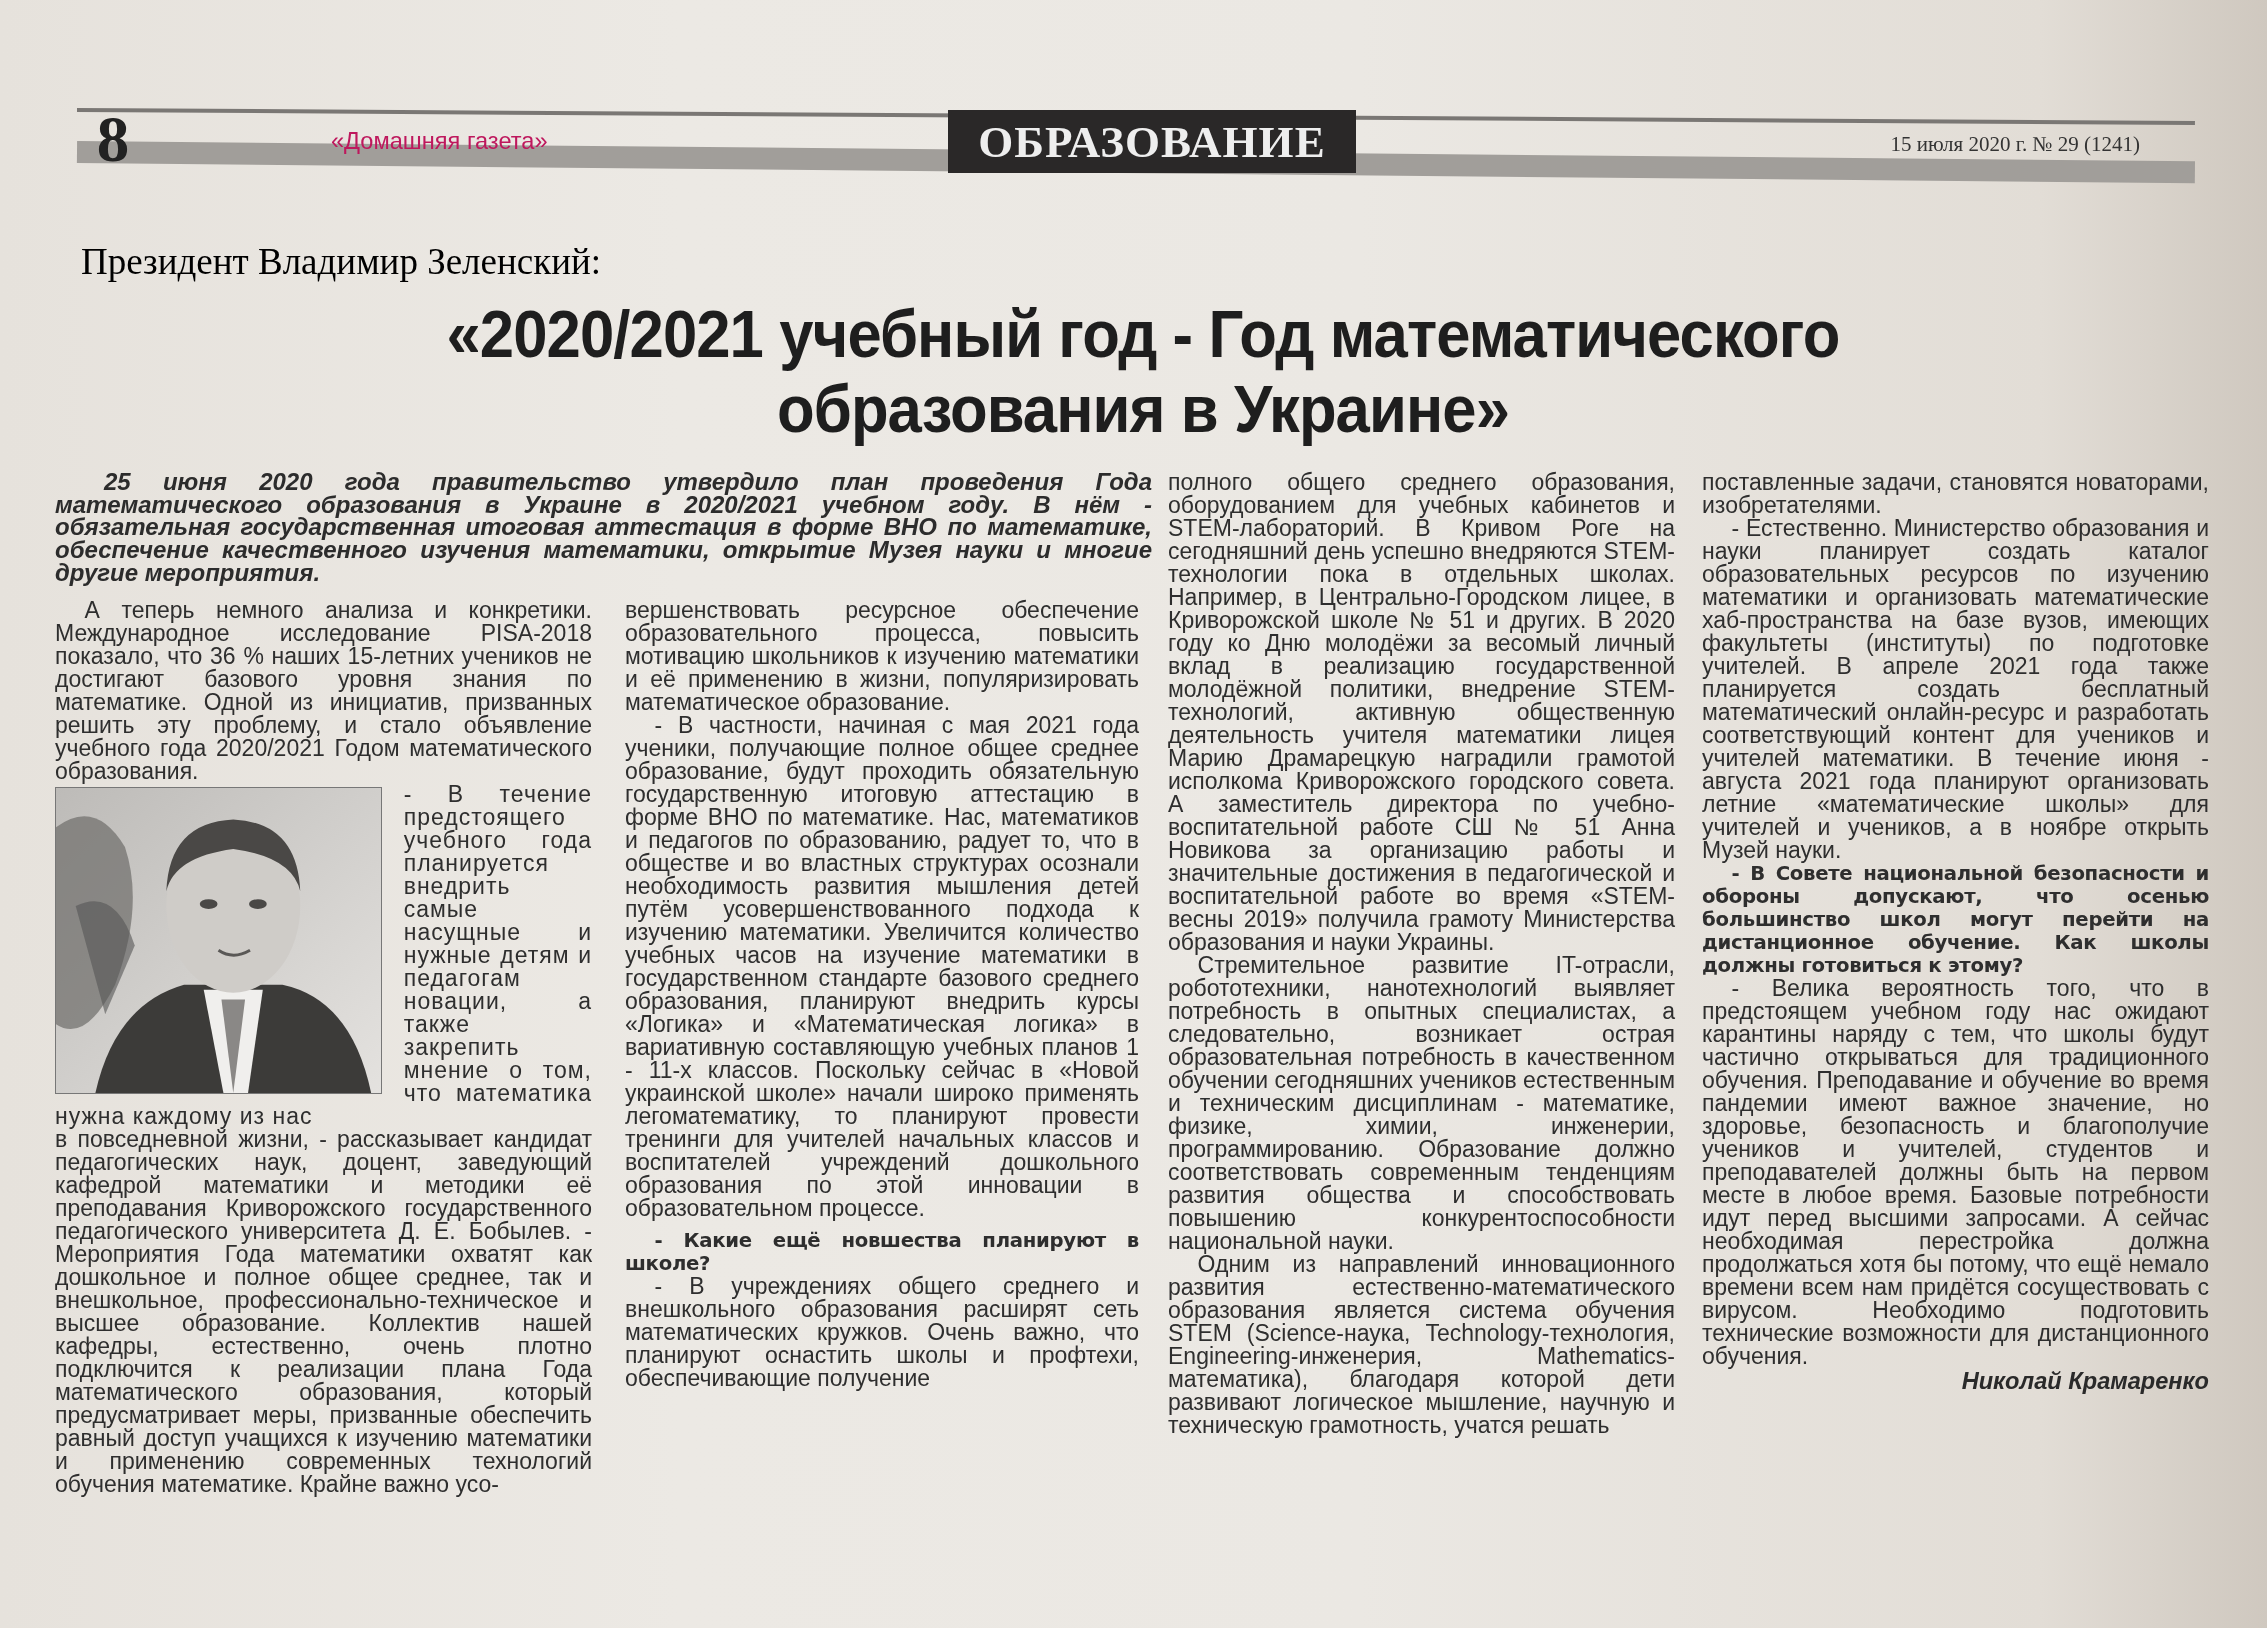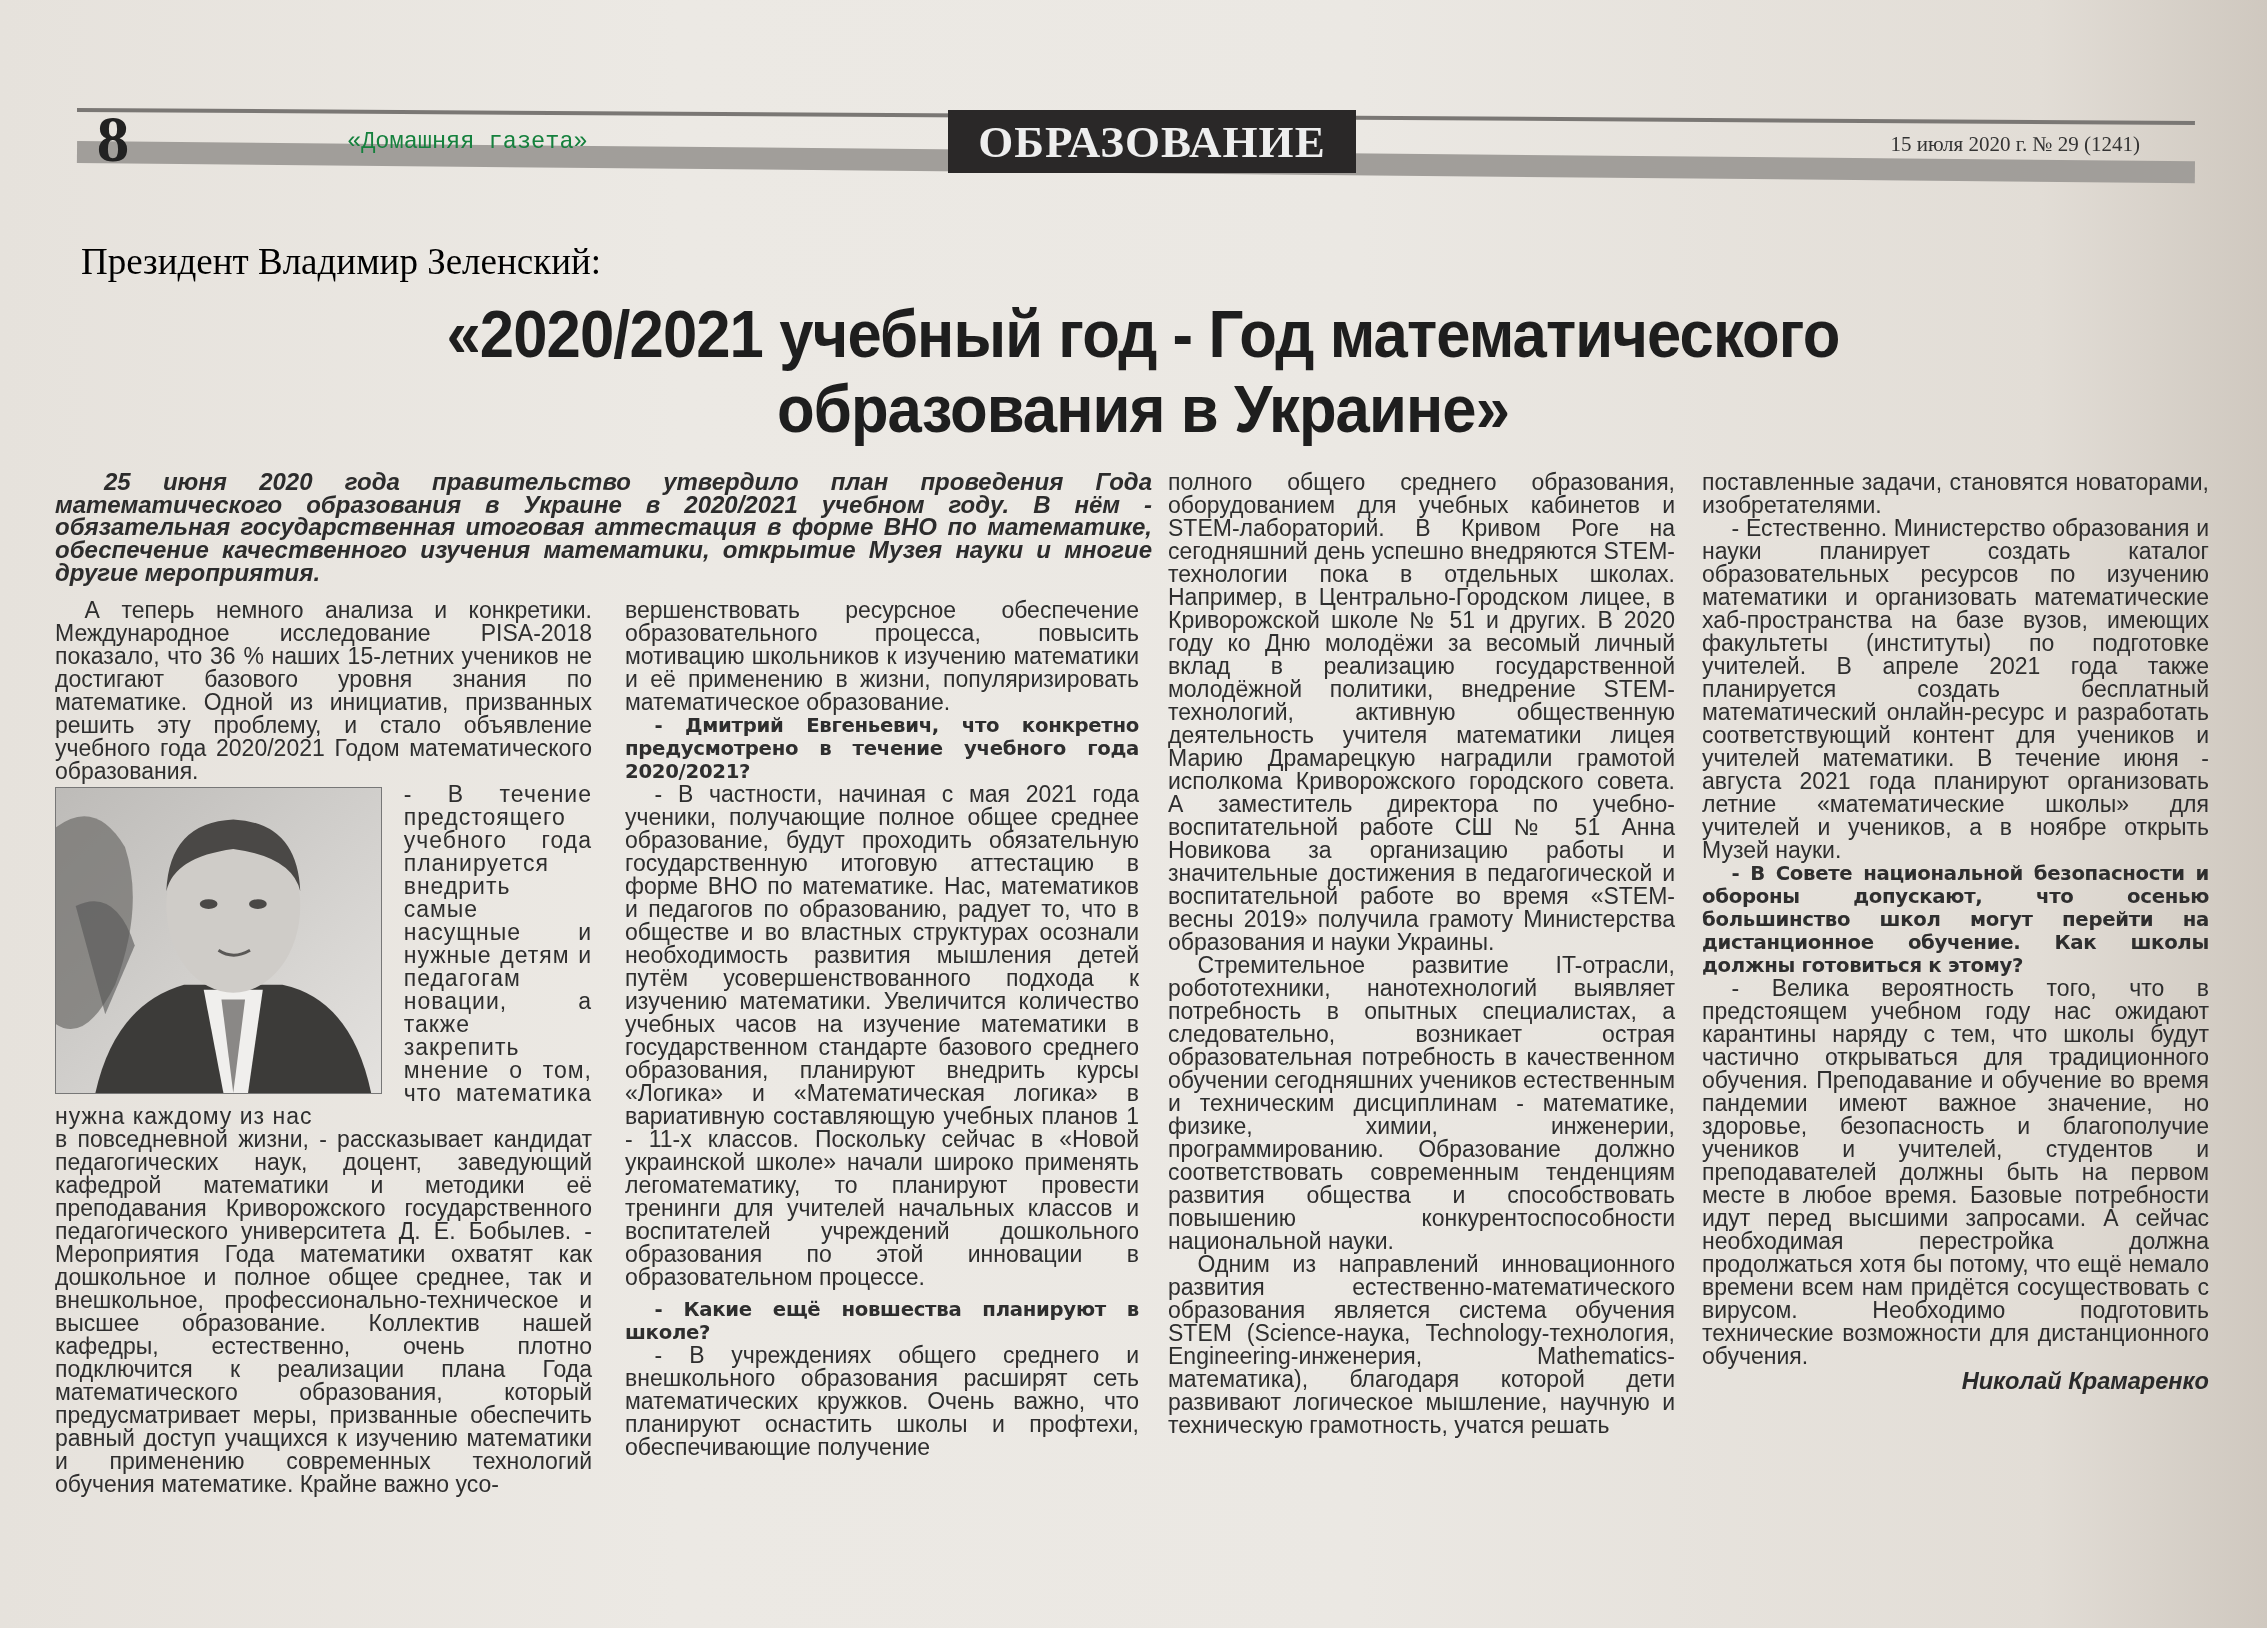--- a/index.html
+++ b/index.html
@@ -10,21 +10,21 @@
     font-family: "Liberation Sans", sans-serif;
     position: relative;
   }
   .page { position: absolute; left: 0; top: 0; width: 2268px; height: 1628px; }
 
   
   .header { position: absolute; left: 77px; top: 108px; width: 2118px; height: 79px; }
   .rule-top { position: absolute; left: 0; top: 0; width: 2118px; height: 3.9px; background: #7a7774; transform: rotate(0.35deg); transform-origin: left; }
   .rule-band { position: absolute; left: 0; top: 33px; width: 2118px; height: 21.7px; background: #a19e9a; transform: rotate(0.55deg); transform-origin: left; }
   .page-num { position: absolute; left: 19.7px; top: -5.9px; font-family: "Liberation Serif", serif; font-weight: bold; font-size: 65px; color: #222; }
-  .paper-name { position: absolute; left: 254px; top: 19.7px; font-family: Liberation Mono, monospace; font-size: 23.6px; color: #15803d; background: transparent; margin-left: 16px; }
+  .paper-name { position: absolute; left: 254px; top: 19.7px; font-family: Liberation Sans, sans-serif; font-size: 23.6px; color: #be185d; background: transparent; }
   .section-box { position: absolute; left: 871px; top: 2px; width: 408px; height: 63px; background: #2a2828; display: flex; align-items: center; justify-content: center; text-align: right; }
   .section-box span { font-family: "Liberation Serif", serif; font-weight: bold; font-size: 45px; color: #eee; letter-spacing: 1px; }
   .issue { position: absolute; right: 55px; top: 23.6px; font-family: "Liberation Serif", serif; font-size: 21px; color: #333; }
 
   
   .kicker { position: absolute; left: 81px; top: 240px; font-family: "Liberation Serif", serif; font-size: 37px; color: #000000; }
   .headline { position: absolute; left: 158px; top: 296px; width: 1970px; text-align: center; font-family: "Liberation Sans", sans-serif; font-weight: bold; font-size: 67px; line-height: 75px; color: #1e1e1e; letter-spacing: -1px; transform: scaleX(0.92); transform-origin: center; }
 
   
   .lead { position: absolute; left: 55px; top: 471px; width: 1097px; font-weight: bold; font-style: italic; font-size: 24px; line-height: 22.7px; color: #2c2c2c; text-align: justify; text-indent: 49px; }
@@ -92,21 +92,20 @@
       </svg>
     </div>
     <div class="wrap-text">
       <p style="text-align: justify; letter-spacing: 1px;">- В течение предстоящего учебного года планируется внедрить самые насущные и нужные детям и педагогам новации, а также закрепить мнение о том, что математика нужна каждому из нас</p>
     </div>
     <p class="noindent" style="clear: both;">в повседневной жизни, - рассказывает кандидат педагогических наук, доцент, заведующий кафедрой математики и методики её преподавания Криворожского государственного педагогического университета Д. Е. Бобылев. - Мероприятия Года математики охватят как дошкольное и полное общее среднее, так и внешкольное, профессионально-техническое и высшее образование. Коллектив нашей кафедры, естественно, очень плотно подключится к реализации плана Года математического образования, который предусматривает меры, призванные обеспечить равный доступ учащихся к изучению математики и применению современных технологий обучения математике. Крайне важно усо-</p>
   </div>
 
   <div class="col c2">
     <p class="noindent">вершенствовать ресурсное обеспечение образовательного процесса, повысить мотивацию школьников к изучению математики и её применению в жизни, популяризировать математическое образование.</p>
-    <p class="q">- Дмитрий Евгеньевич, что конкретно предусмотрено в течение учебного года 2020/2021?</p>
     <p>- В частности, начиная с мая 2021 года ученики, получающие полное общее среднее образование, будут проходить обязательную государственную итоговую аттестацию в форме ВНО по математике. Нас, математиков и педагогов по образованию, радует то, что в обществе и во властных структурах осознали необходимость развития мышления детей путём усовершенствованного подхода к изучению математики. Увеличится количество учебных часов на изучение математики в государственном стандарте базового среднего образования, планируют внедрить курсы «Логика» и «Математическая логика» в вариативную составляющую учебных планов 1 - 11-х классов. Поскольку сейчас в «Новой украинской школе» начали широко применять легоматематику, то планируют провести тренинги для учителей начальных классов и воспитателей учреждений дошкольного образования по этой инновации в образовательном процессе.</p>
     <p class="q" style="margin-top: 9px;">- Какие ещё новшества планируют в школе?</p>
     <p>- В учреждениях общего среднего и внешкольного образования расширят сеть математических кружков. Очень важно, что планируют оснастить школы и профтехи, обеспечивающие получение</p>
   </div>
 
   <div class="col c3">
     <p class="noindent">полного общего среднего образования, оборудованием для учебных кабинетов и STEM-лабораторий. В Кривом Роге на сегодняшний день успешно внедряются STEM-технологии пока в отдельных школах. Например, в Центрально-Городском лицее, в Криворожской школе № 51 и других. В 2020 году ко Дню молодёжи за весомый личный вклад в реализацию государственной молодёжной политики, внедрение STEM-технологий, активную общественную деятельность учителя математики лицея Марию Драмарецкую наградили грамотой исполкома Криворожского городского совета. А заместитель директора по учебно-воспитательной работе СШ № 51 Анна Новикова за организацию работы и значительные достижения в педагогической и воспитательной работе во время «STEM-весны 2019» получила грамоту Министерства образования и науки Украины.</p>
     <p>Стремительное развитие IT-отрасли, робототехники, нанотехнологий выявляет потребность в опытных специалистах, а следовательно, возникает острая образовательная потребность в качественном обучении сегодняшних учеников естественным и техническим дисциплинам - математике, физике, химии, инженерии, программированию. Образование должно соответствовать современным тенденциям развития общества и способствовать повышению конкурентоспособности национальной науки.</p>
     <p>Одним из направлений инновационного развития естественно-математического образования является система обучения STEM (Science-наука, Technology-технология, Engineering-инженерия, Mathematics-математика), благодаря которой дети развивают логическое мышление, научную и техническую грамотность, учатся решать</p>
   </div>

